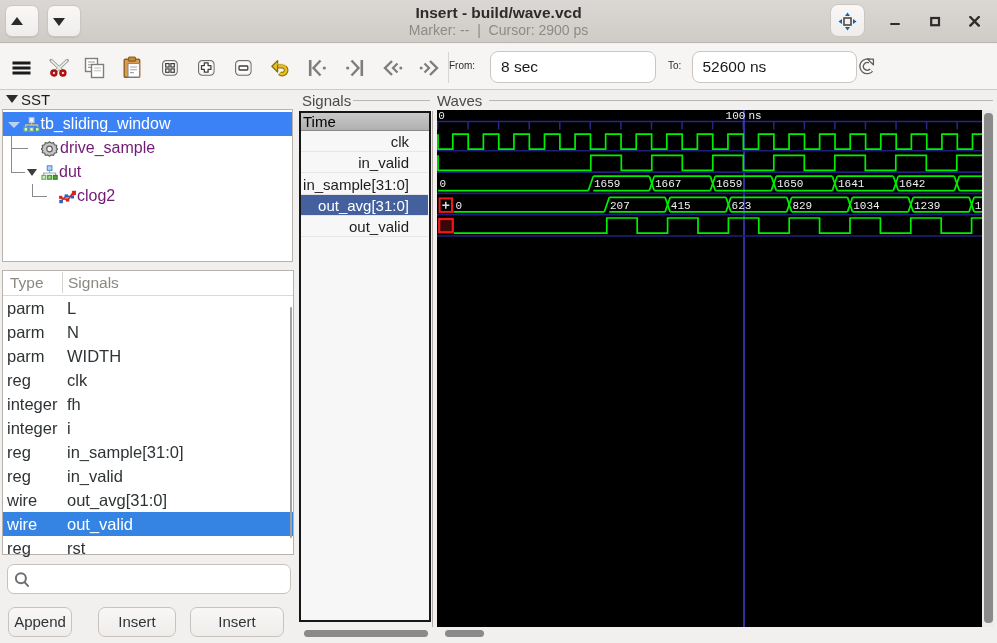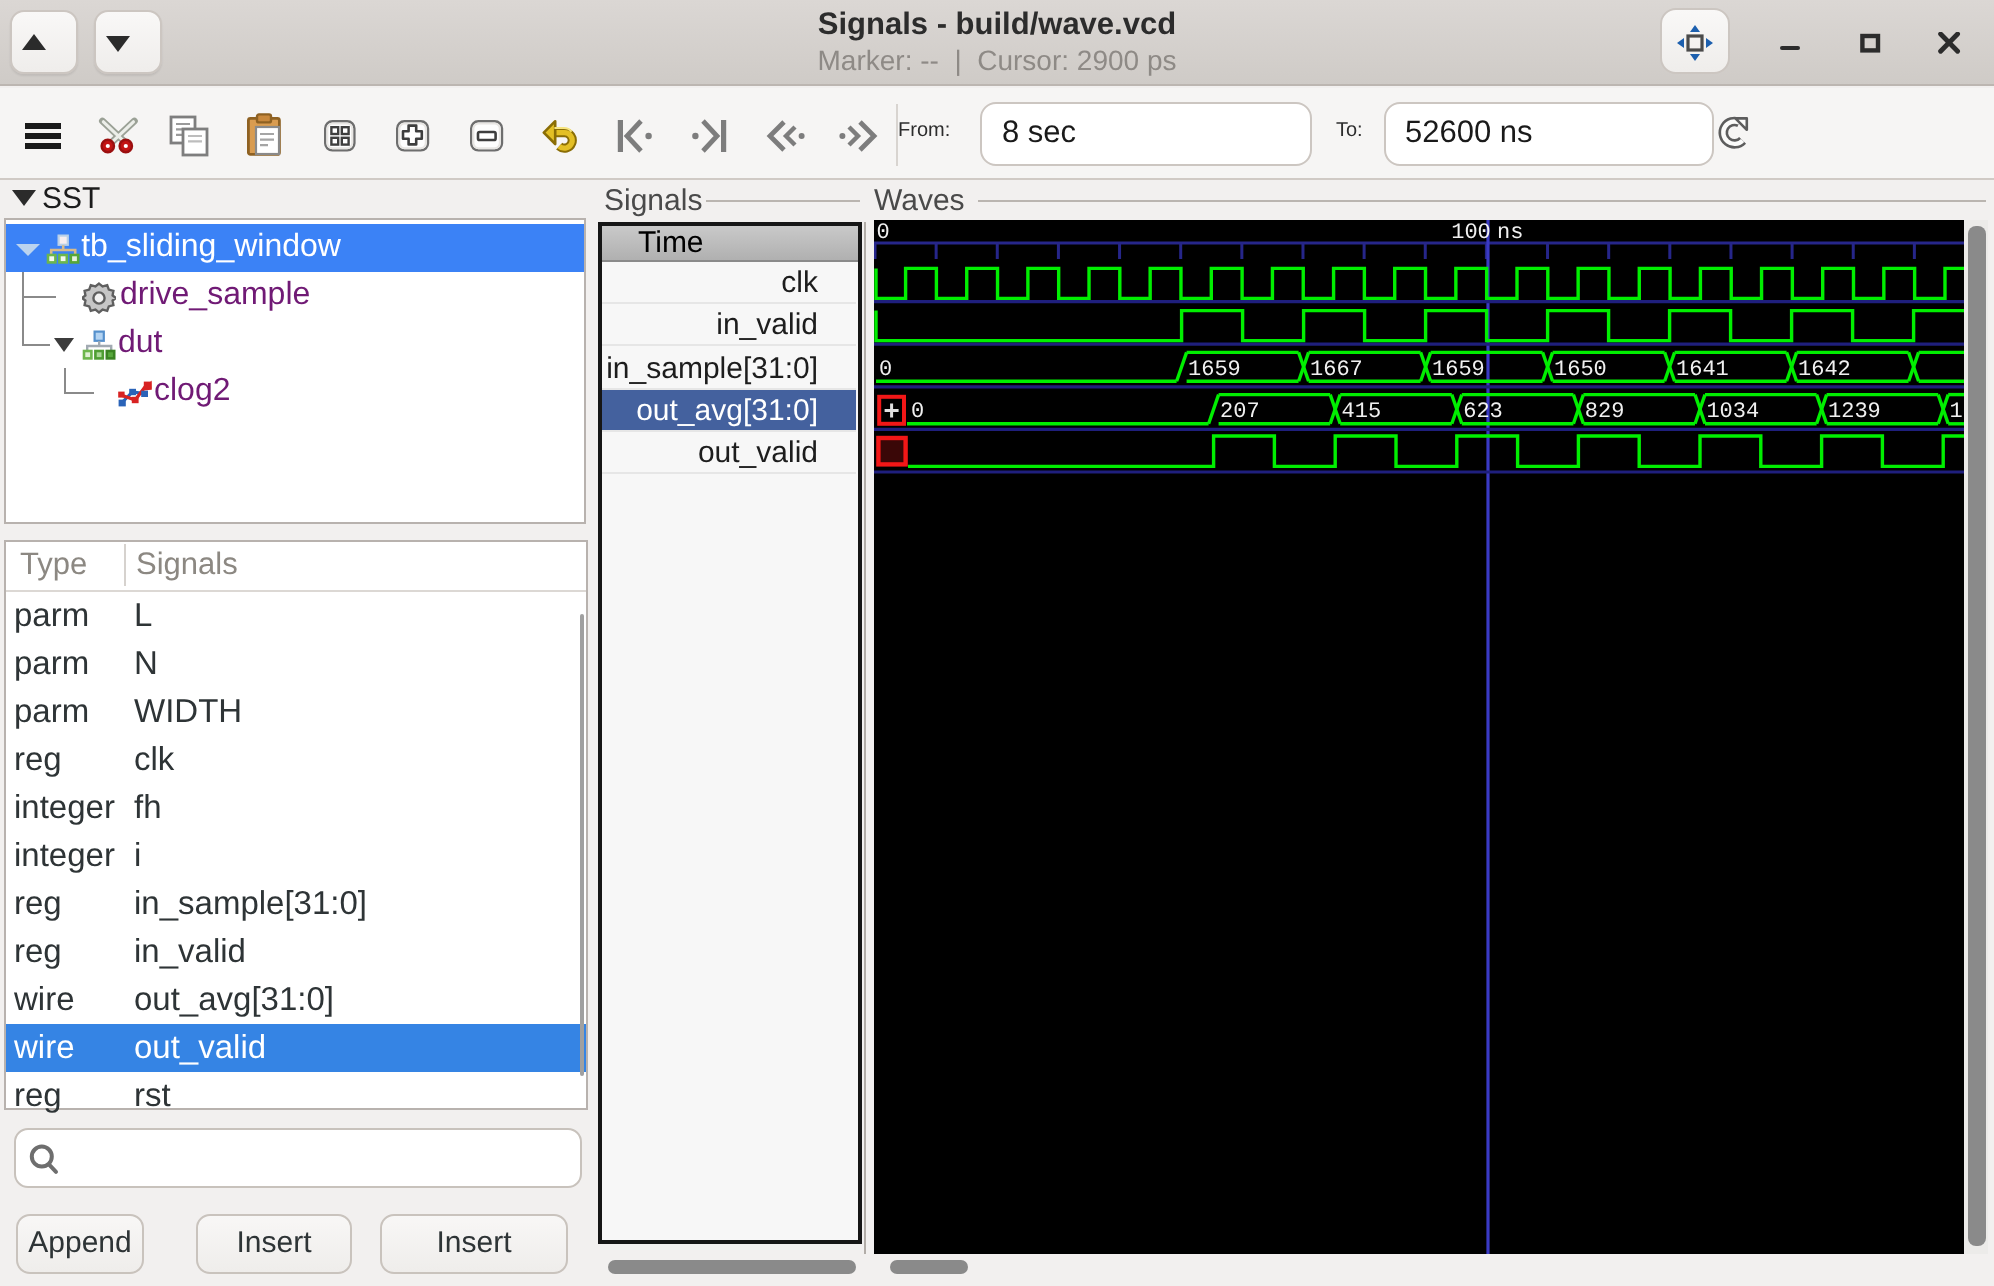--- a/index.html
+++ b/index.html
@@ -36,21 +36,21 @@
 
 <div class="titlebar"></div>
 <div class="tbtn" style="left:5px;top:5px;width:34px;height:32px"></div>
 <div class="abs" style="left:10.5px;top:16.5px">
     <div class="tri-up"></div>
   </div>
 <div class="tbtn" style="left:47px;top:5px;width:34px;height:32px"></div>
 <div class="abs" style="left:52.5px;top:17.5px">
     <div class="tri-dn"></div>
   </div>
-<div class="wtitle">Signals - build/wave.vcd</div>
+<div class="wtitle">Insert - build/wave.vcd</div>
 <div class="wsub">Marker: --&nbsp; |&nbsp; Cursor: 2900 ps</div>
 <div class="tbtn" style="left:830px;top:4px;width:35px;height:33px;border-radius:8px;box-shadow:none"></div>
 <svg class="abs" style="left:838px;top:12px" width="19" height="19" viewBox="0 0 19 19">
  <rect x="6" y="6" width="7" height="7" fill="none" stroke="#4a4a4a" stroke-width="1.6"></rect>
  <path d="M9.5,0.5 L12,4 H7 Z" fill="#1c5fae"></path>
  <path d="M9.5,18.5 L12,15 H7 Z" fill="#1c5fae"></path>
  <path d="M0.5,9.5 L4,7 V12 Z" fill="#1c5fae"></path>
  <path d="M18.5,9.5 L15,7 V12 Z" fill="#1c5fae"></path>
 </svg>
 <div class="abs" style="left:890px;top:22.6px;width:9.5px;height:2.8px;background:#2c2c2c;border-radius:1px"></div>
@@ -234,21 +234,21 @@
  <circle cx="7.9" cy="8.3" r="5" fill="none" stroke="#6e6e6e" stroke-width="2"></circle>
  <path d="M11.7,12.4 L15,15.9" stroke="#6e6e6e" stroke-width="2" stroke-linecap="round"></path>
 </svg>
 <div class="btn" style="left:8px;width:64px">Append</div>
 <div class="btn" style="left:98px;width:78px">Insert</div>
 <div class="btn" style="left:190px;width:94px">Insert</div>
 
 <div class="flabel" style="left:302px">Signals</div>
 <div class="fline" style="left:353px;width:77px"></div>
 <div class="abs" style="left:299px;top:111px;width:131.5px;height:511px;background:#f7f7f7;border:2px solid #161616"></div>
-<div class="abs" style="left:301px;top:113px;width:127.5px;height:17.5px;background:linear-gradient(#c9c9c9,#b0b0b0);border-bottom:1px solid #8a8a8a;font-size:15px;color:#000;line-height:17px;padding-left:18px">Time</div>
+<div class="abs" style="left:301px;top:113px;width:127.5px;height:17.5px;background:linear-gradient(#c9c9c9,#b0b0b0);border-bottom:1px solid #8a8a8a;font-size:15px;color:#000;line-height:17px;padding-left:2px">Time</div>
 <div class="sigrow" style="top:130.9px;border-bottom:1px solid #e6e6e6">clk</div>
 <div class="sigrow" style="top:152.2px;border-bottom:1px solid #e6e6e6">in_valid</div>
 <div class="sigrow" style="top:173.5px;border-bottom:1px solid #e6e6e6">in_sample[31:0]</div>
 <div class="sigrow" style="top:194.8px;background:#44619e;color:#fff;border-bottom:1px solid #e6e6e6">out_avg[31:0]</div>
 <div class="sigrow" style="top:216.1px;border-bottom:1px solid #e6e6e6">out_valid</div>
 
 <div class="abs" style="left:431.5px;top:111px;width:1.5px;height:516px;background:#b2ada8"></div>
 
 <div class="flabel" style="left:437px">Waves</div>
 <div class="fline" style="left:489px;width:504px"></div>

